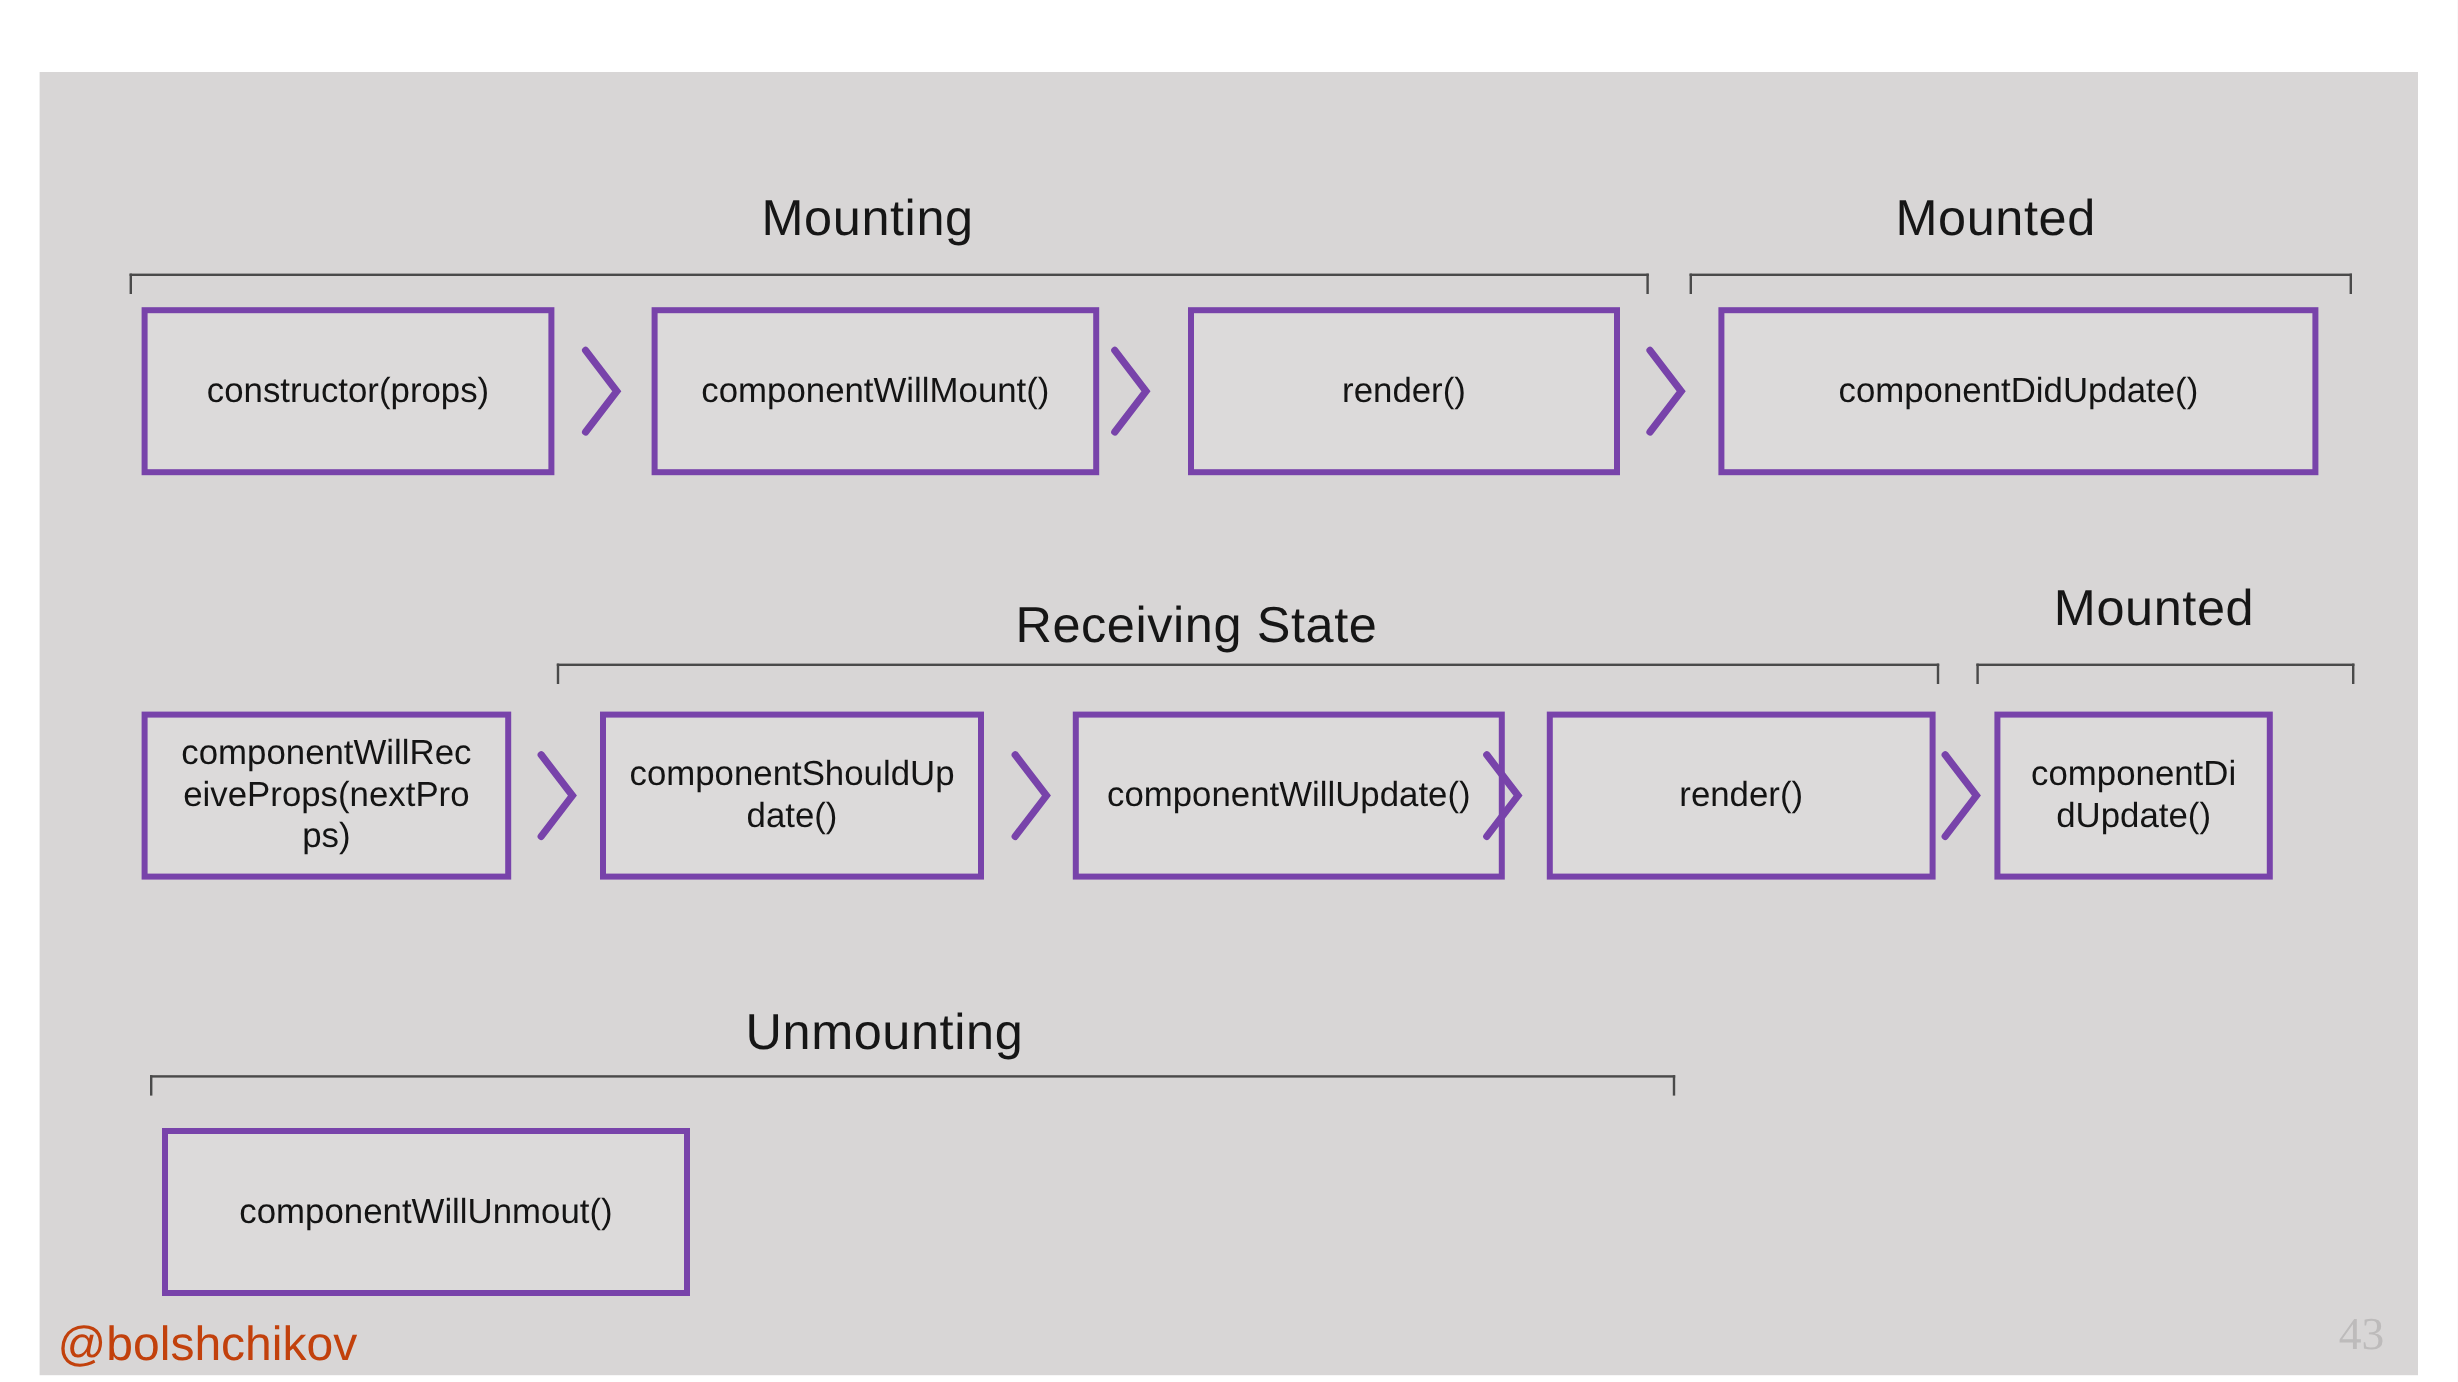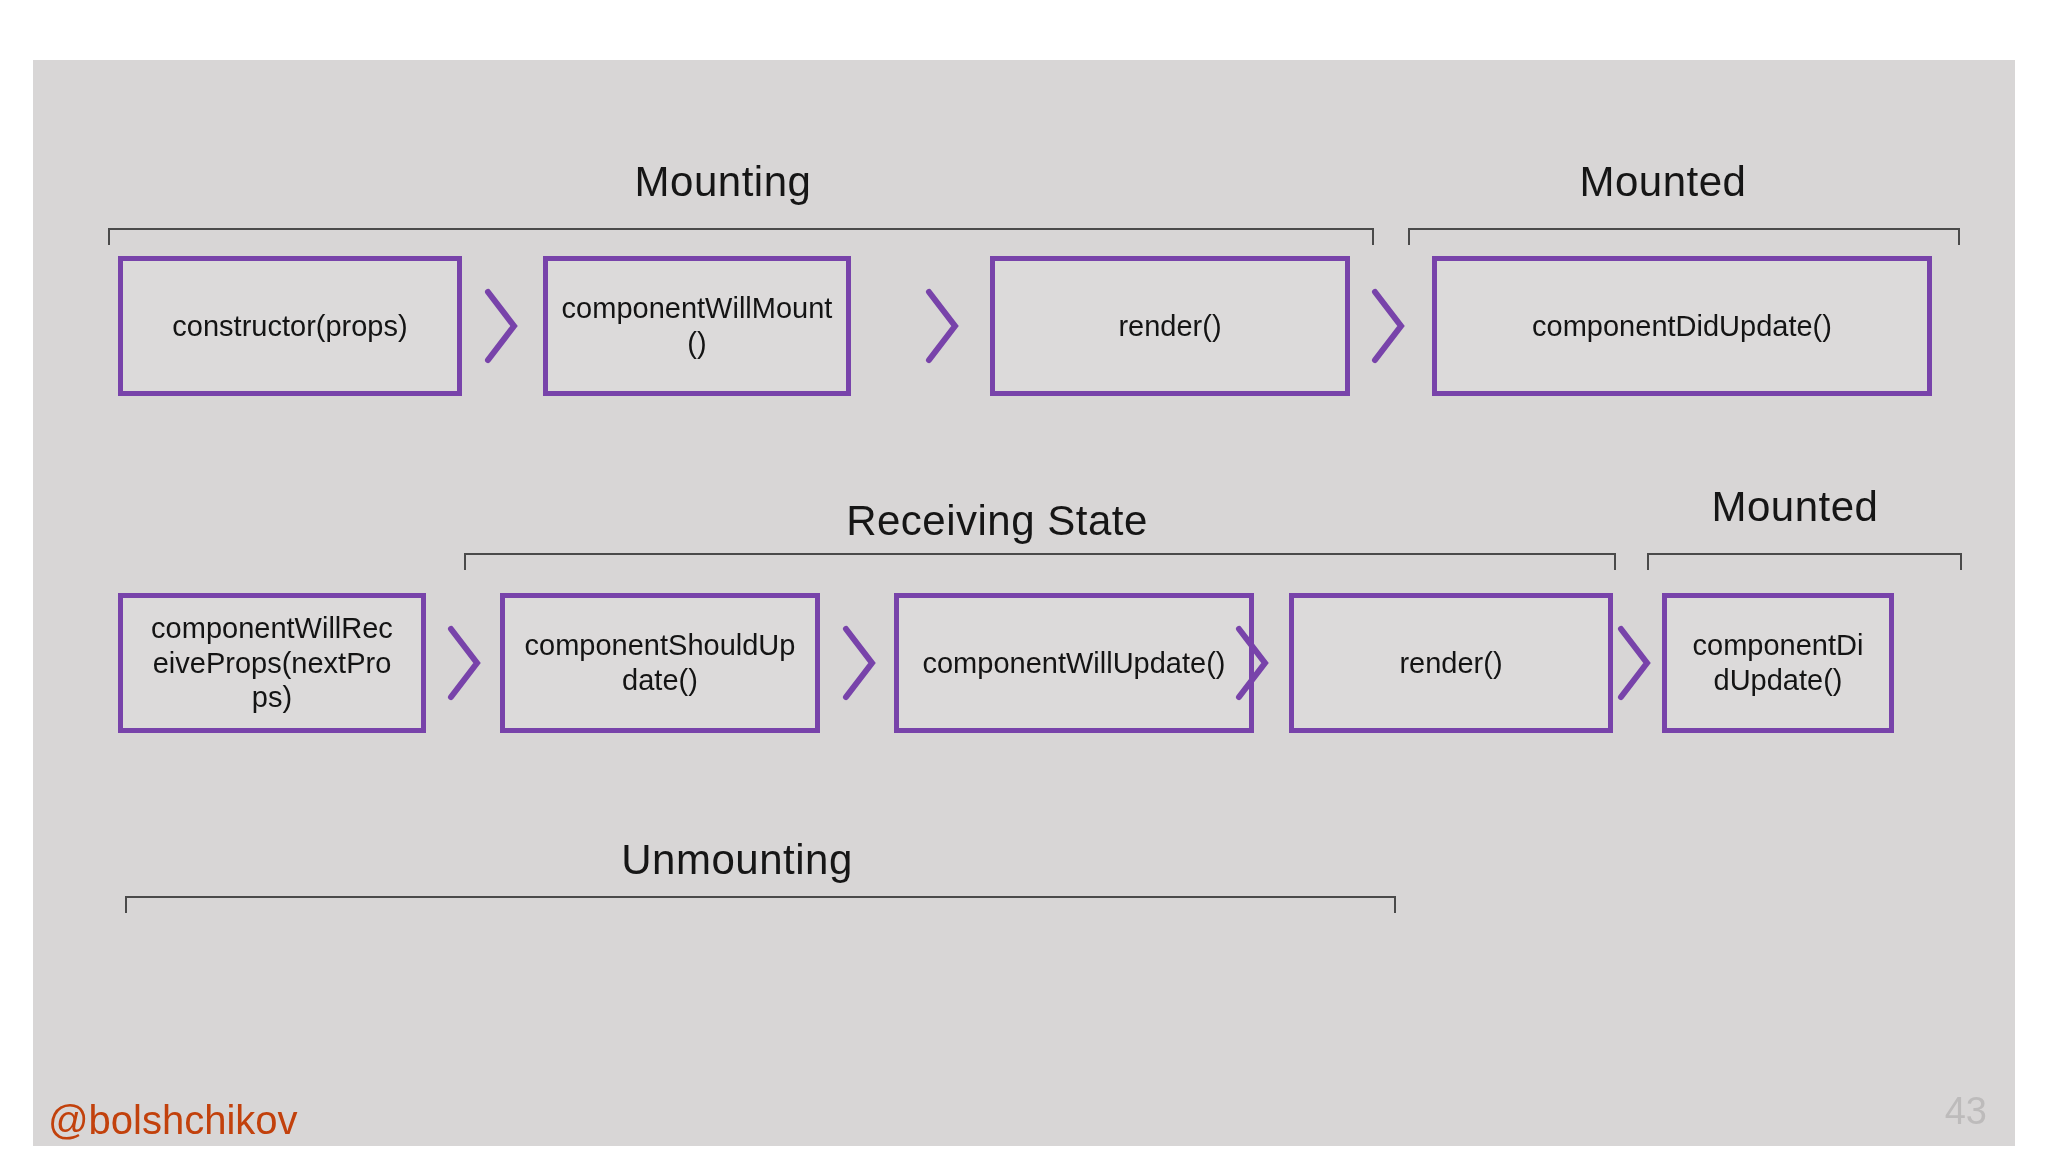--- a/index.html
+++ b/index.html
@@ -55,20 +55,21 @@
     position:absolute;
     left:48px;top:1070px;
     font-size:40px;
     color:#c2410c;
   }
   .page-number{
     position:absolute;
     right:61px;top:1062px;
     font-size:38px;
     color:#bdbbbb;
+    font-family:Liberation Serif, serif;
   }
   .bottom-artifact{
     position:absolute;
     left:594px;top:1142px;width:1454px;height:6px;
     background:#eceaea;
   }
 </style>
 </head>
 <body>
 
@@ -82,21 +83,21 @@
   <div class="bracket" style="left:1408px;top:200px;width:548px;"></div>
 
   <div class="node" style="left:118px;top:228px;width:344px;">constructor(props)</div>
 
   <div class="chev" style="left:483px;top:258px;">
     <svg width="36" height="80" viewBox="0 0 36 80">
       <polyline points="5,6 31,40 5,74" fill="none" stroke="#7843aa" stroke-width="6" stroke-linecap="round"></polyline>
     </svg>
   </div>
 
-  <div class="node" style="left:543px;top:228px;width:308px;">componentWillMount()</div>
+  <div class="node" style="left:543px;top:228px;width:373px;">componentWillMount()</div>
 
   <div class="chev" style="left:924px;top:258px;">
     <svg width="36" height="80" viewBox="0 0 36 80">
       <polyline points="5,6 31,40 5,74" fill="none" stroke="#7843aa" stroke-width="6" stroke-linecap="round"></polyline>
     </svg>
   </div>
 
   <div class="node" style="left:990px;top:228px;width:360px;">render()</div>
 
   <div class="chev" style="left:1370px;top:258px;">
@@ -144,18 +145,19 @@
       <polyline points="5,6 31,40 5,74" fill="none" stroke="#7843aa" stroke-width="6" stroke-linecap="round"></polyline>
     </svg>
   </div>
 
   <div class="node pad-wrap" style="left:1662px;top:565px;width:232px;padding:0 18px;">componentDidUpdate()</div>
 
   <div class="section-title" style="left:487px;top:808px;">Unmounting</div>
 
   <div class="bracket" style="left:125px;top:868px;width:1267px;"></div>
 
+  <div class="node" style="left:135px;top:912px;width:440px;">componentWillUnmout()</div>
 
   <div class="footer-handle">@bolshchikov</div>
   <div class="page-number">43</div>
 
   <div class="bottom-artifact"></div>
 </div>
 
 </body></html>

